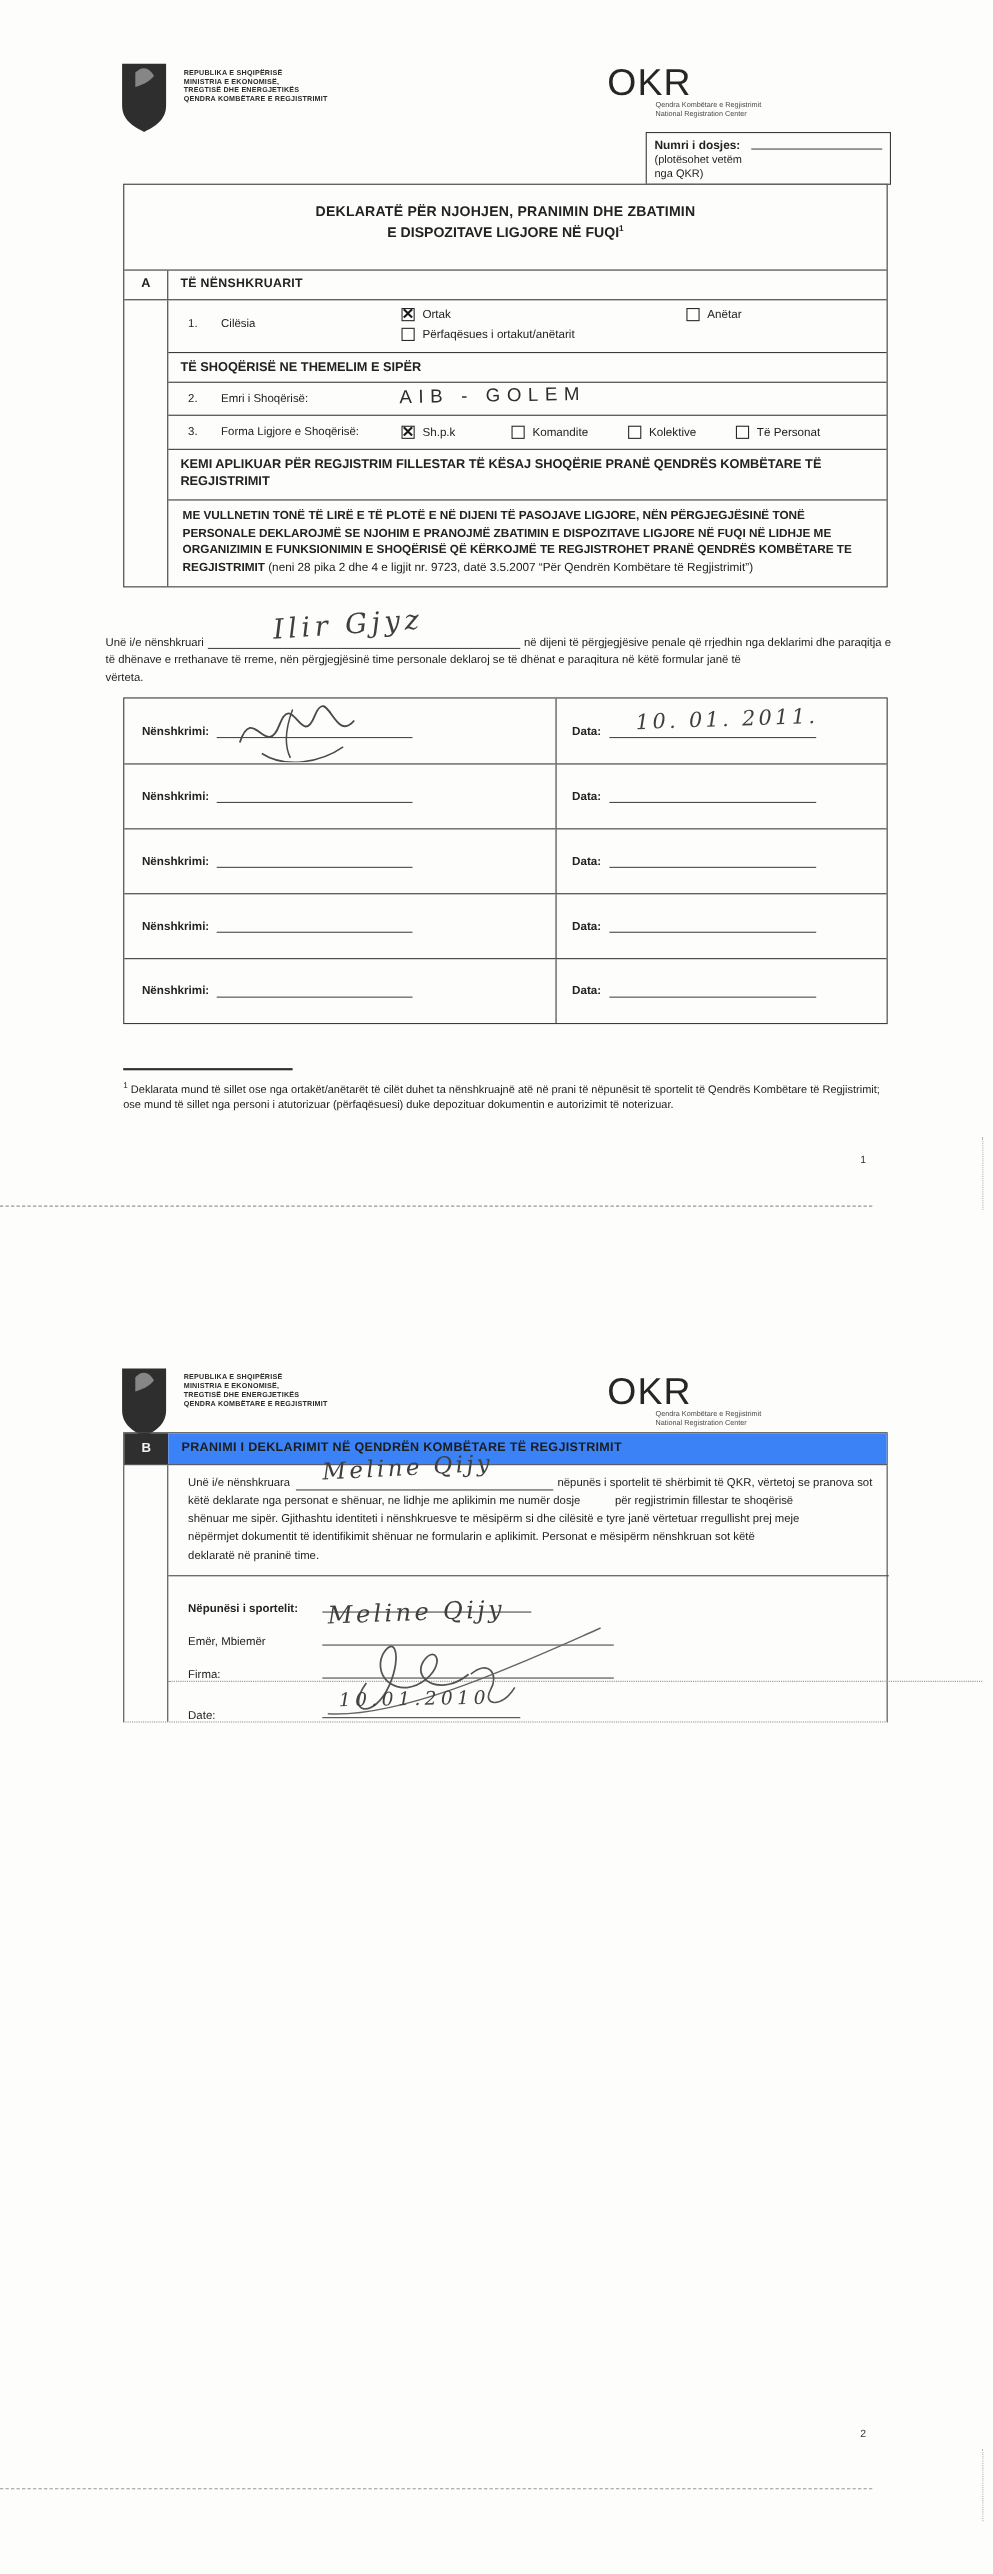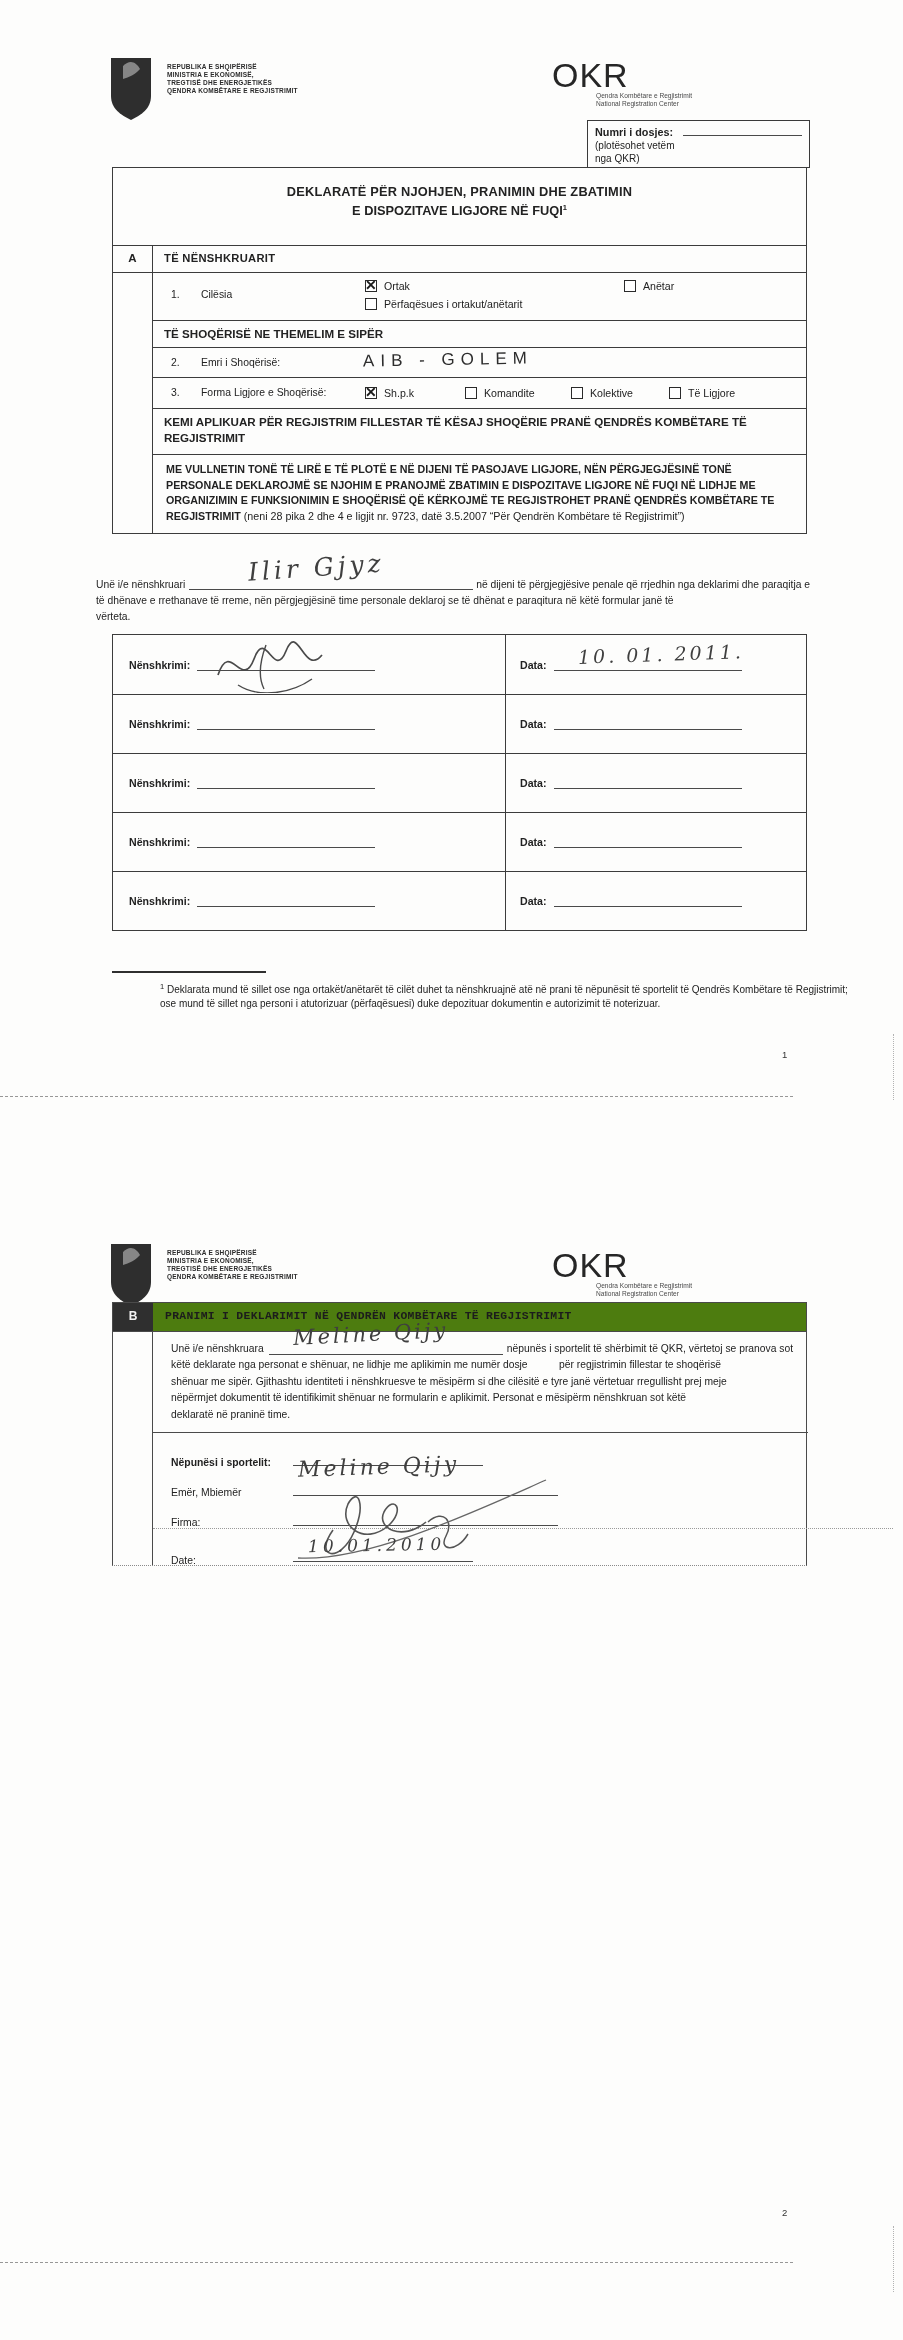--- a/index.html
+++ b/index.html
@@ -115,21 +115,21 @@
           <span class="opt" style="left:312px;top:9px;">
             <span class="cb"></span>
             <span>Komandite</span>
           </span>
           <span class="opt" style="left:418px;top:9px;">
             <span class="cb"></span>
             <span>Kolektive</span>
           </span>
           <span class="opt" style="left:516px;top:9px;">
             <span class="cb"></span>
-            <span>Të Ligjore</span>
+            <span>Të Personat</span>
           </span>
         </div>
 
         <div class="b rowline" style="min-height:46px;padding:5px 14px 4px 11px;font-size:11.6px;line-height:15.5px;">KEMI APLIKUAR PËR REGJISTRIM FILLESTAR TË KËSAJ SHOQËRIE PRANË QENDRËS KOMBËTARE TË REGJISTRIMIT</div>
 
 
         <div class="rowline" style="padding:7px 12px 9px 13px;font-size:10.7px;line-height:15.5px;">
           <span class="b">ME VULLNETIN TONË TË LIRË E TË PLOTË E NË DIJENI TË PASOJAVE LIGJORE, NËN PËRGJEGJËSINË TONË PERSONALE DEKLAROJMË SE NJOHIM  E PRANOJMË ZBATIMIN E DISPOZITAVE LIGJORE NË FUQI NË LIDHJE ME ORGANIZIMIN E FUNKSIONIMIN E SHOQËRISË QË KËRKOJMË TE REGJISTROHET PRANË QENDRËS KOMBËTARE TE REGJISTRIMIT</span><span> (neni 28 pika 2 dhe 4 e ligjit nr. 9723, datë 3.5.2007 “Për Qendrën Kombëtare të Regjistrimit”)</span>
         </div>
 
@@ -206,21 +206,21 @@
         <span class="blank" style="width:178px;margin-left:7px;"></span>
       </div>
       <div style="display:flex;align-items:center;padding-left:14px;">
         <span class="b" style="font-size:10.6px;">Data:</span>
         <span class="blank" style="width:188px;margin-left:7px;"></span>
       </div>
     </div>
   </div>
 
   <div class="abs" style="left:112px;top:971px;width:154px;border-top:2px solid #2f2f2f;"></div>
-  <div class="abs" style="left:112px;top:980px;width:700px;font-size:10px;line-height:13.8px;margin-left:48px;">
+  <div class="abs" style="left:112px;top:980px;width:700px;font-size:10px;line-height:13.8px;">
     <sup>1</sup>
     <span>Deklarata mund të sillet ose nga ortakët/anëtarët të cilët duhet ta nënshkruajnë atë në prani të nëpunësit të sportelit të Qendrës Kombëtare të Regjistrimit; ose mund të sillet nga personi i atutorizuar (përfaqësuesi) duke depozituar dokumentin e autorizimit të noterizuar.</span>
   </div>
 
   <div class="abs" style="left:782px;top:1049px;font-size:9.5px;color:#333;">1</div>
 
   <div class="abs dashsep" style="left:0;top:1096px;width:793px;"></div>
   <div class="abs" style="left:893px;top:1034px;height:66px;border-left:1px dotted #b3b3b3;"></div>
 
   <div class="abs" style="left:108px;top:1242px;display:flex;gap:13px;">
@@ -239,21 +239,21 @@
   <div class="abs" style="left:552px;top:1248px;">
     <div style="font-size:34px;font-weight:500;letter-spacing:1px;color:#262626;line-height:34px;">OKR</div>
     <div class="logosub" style="margin-left:44px;">
       <div>Qendra Kombëtare e Regjistrimit</div>
       <div>National Registration Center</div>
     </div>
   </div>
 
   <div class="abs" style="left:112px;top:1302px;width:695px;height:30px;display:grid;grid-template-columns:40px 1fr;border:1.4px solid #4a4a4a;">
     <div class="b" style="background:#2f2f2f;color:#f2f2f2;text-align:center;line-height:27px;font-size:12px;">B</div>
-    <div class="b" style="background:#4d7c0f;color:#1c1c1c;line-height:27px;padding-left:12px;font-size:11.4px;letter-spacing:.3px;font-family:Liberation Mono, monospace;">PRANIMI I DEKLARIMIT NË QENDRËN KOMBËTARE TË REGJISTRIMIT</div>
+    <div class="b" style="background:#3b82f6;color:#1c1c1c;line-height:27px;padding-left:12px;font-size:11.4px;letter-spacing:.3px;">PRANIMI I DEKLARIMIT NË QENDRËN KOMBËTARE TË REGJISTRIMIT</div>
   </div>
 
   <div class="abs" style="left:112px;top:1332px;width:695px;height:234px;border-left:1.4px solid #4a4a4a;border-right:1.4px solid #4a4a4a;border-bottom:1.4px dotted #8a8a8a;">
     <div class="abs" style="left:0;top:0;width:40px;height:100%;border-right:1.2px solid #4a4a4a;"></div>
 
     <div class="abs" style="left:58px;top:9px;width:622px;font-size:10.3px;line-height:16.4px;">
       <div style="display:flex;align-items:flex-end;white-space:nowrap;text-align:center;">
         <span>Unë i/e nënshkruara</span>
         <span class="blank" style="flex:1;min-width:110px;margin:0 4px 2px 5px;"></span>
         <span>nëpunës i sportelit të shërbimit të QKR, vërtetoj se pranova sot</span>

